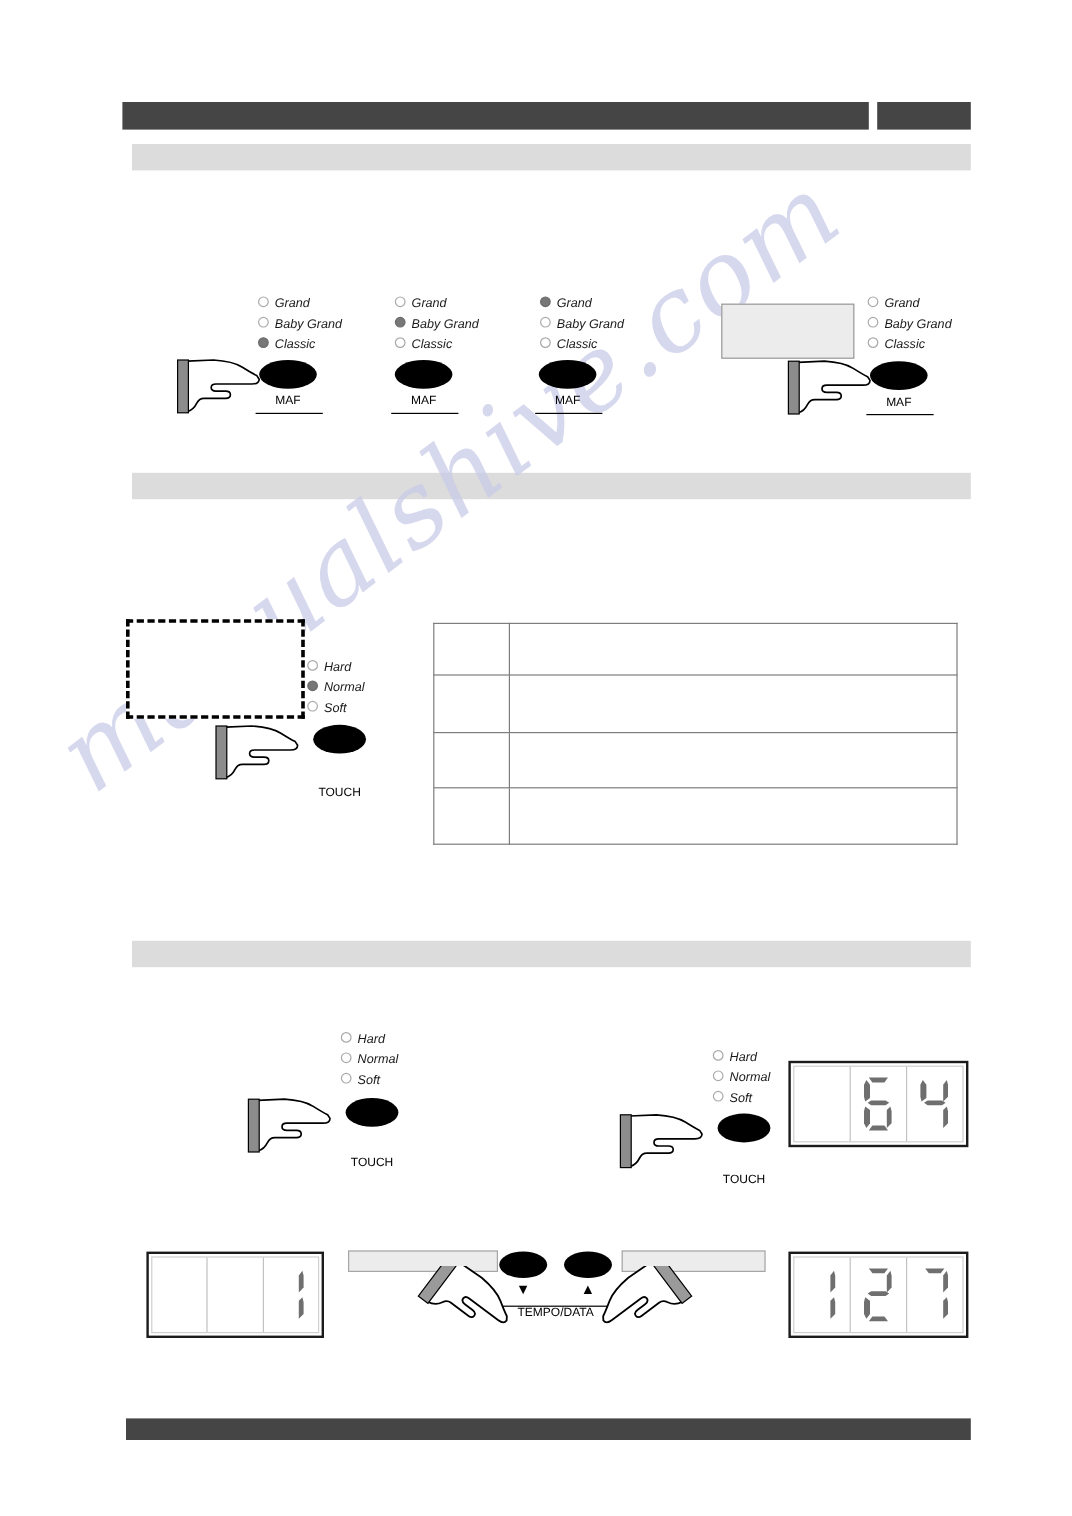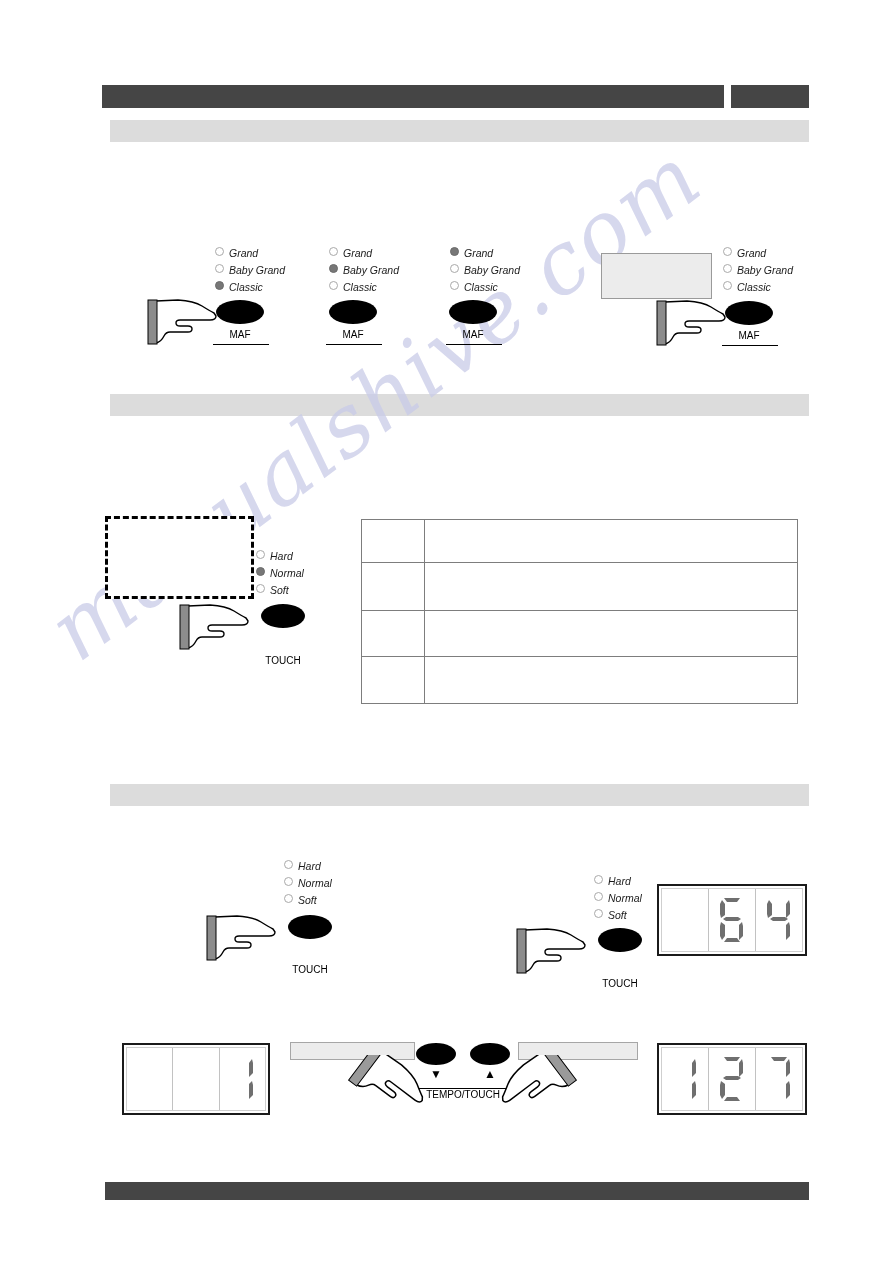--- a/index.html
+++ b/index.html
@@ -429,21 +429,21 @@
   </div>
 
   <div class="gray-strip" style="left:290px; top:1042px; width:123px; height:16px;"></div>
   <div class="gray-strip" style="left:518px; top:1042px; width:118px; height:16px;"></div>
 
   <div class="btn-oval" style="left:416px; top:1043px; width:40px; height:22px;"></div>
   <div class="btn-oval" style="left:470px; top:1043px; width:40px; height:22px;"></div>
   <div class="arrow-glyph" style="left:430px; top:1068px;">▼</div>
   <div class="arrow-glyph" style="left:484px; top:1068px;">▲</div>
   <div class="btn-underline" style="left:418px; top:1088px; width:90px;"></div>
-  <div class="btn-caption" style="left:413px; top:1089px; width:100px;">TEMPO/TOUCH</div>
+  <div class="btn-caption" style="left:413px; top:1089px; width:100px;">TEMPO/DATA</div>
 
   <svg class="hand" style="left:345px; top:1055px;" width="86" height="72" viewBox="0 0 86 72">
     <g transform="rotate(37 43 36)">
       <path d="M14 8 L38 7 Q54 8 62 13 Q70 18 74 20 L76 23 Q76 27 70 27 L40 27 Q36 27 36 30 Q36 33 40 33 L48 33 Q52 33 52 36 Q52 39 48 39 L30 39 Q26 39 24 43 Q21 49 14 50 L14 8 Z" fill="#ffffff" stroke="#000000" stroke-width="1.5" stroke-linejoin="round"></path>
       <rect x="5" y="7" width="10" height="44" fill="#9a9a9a" stroke="#000" stroke-width="1"></rect>
     </g>
   </svg>
 
   <svg class="hand" style="left:494px; top:1055px;" width="86" height="72" viewBox="0 0 86 72">
     <g transform="scale(-1,1) translate(-86,0) rotate(37 43 36)">

